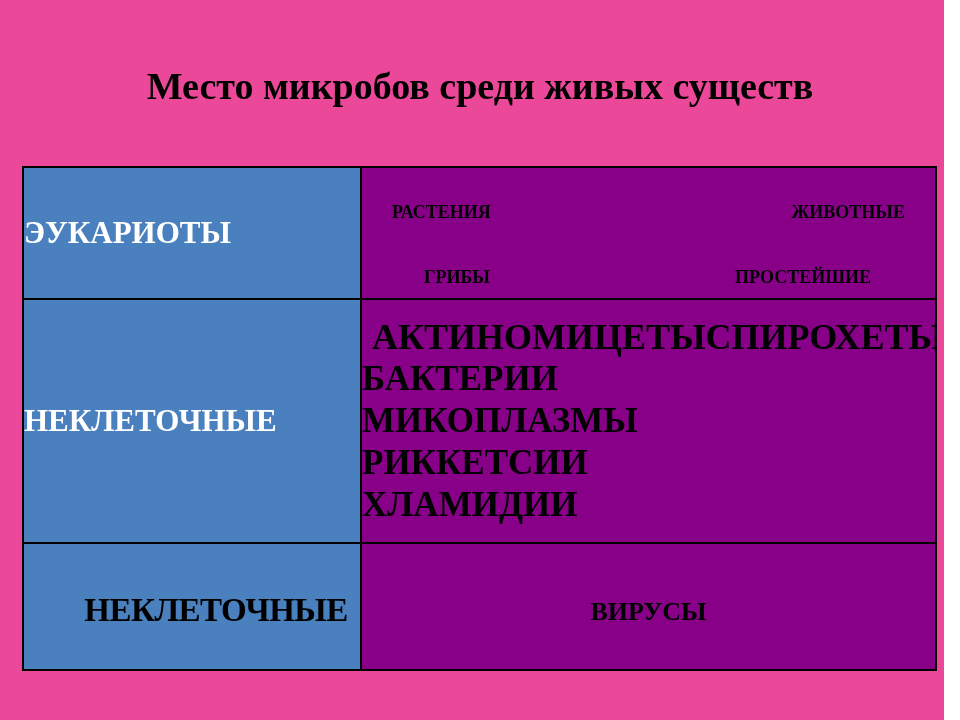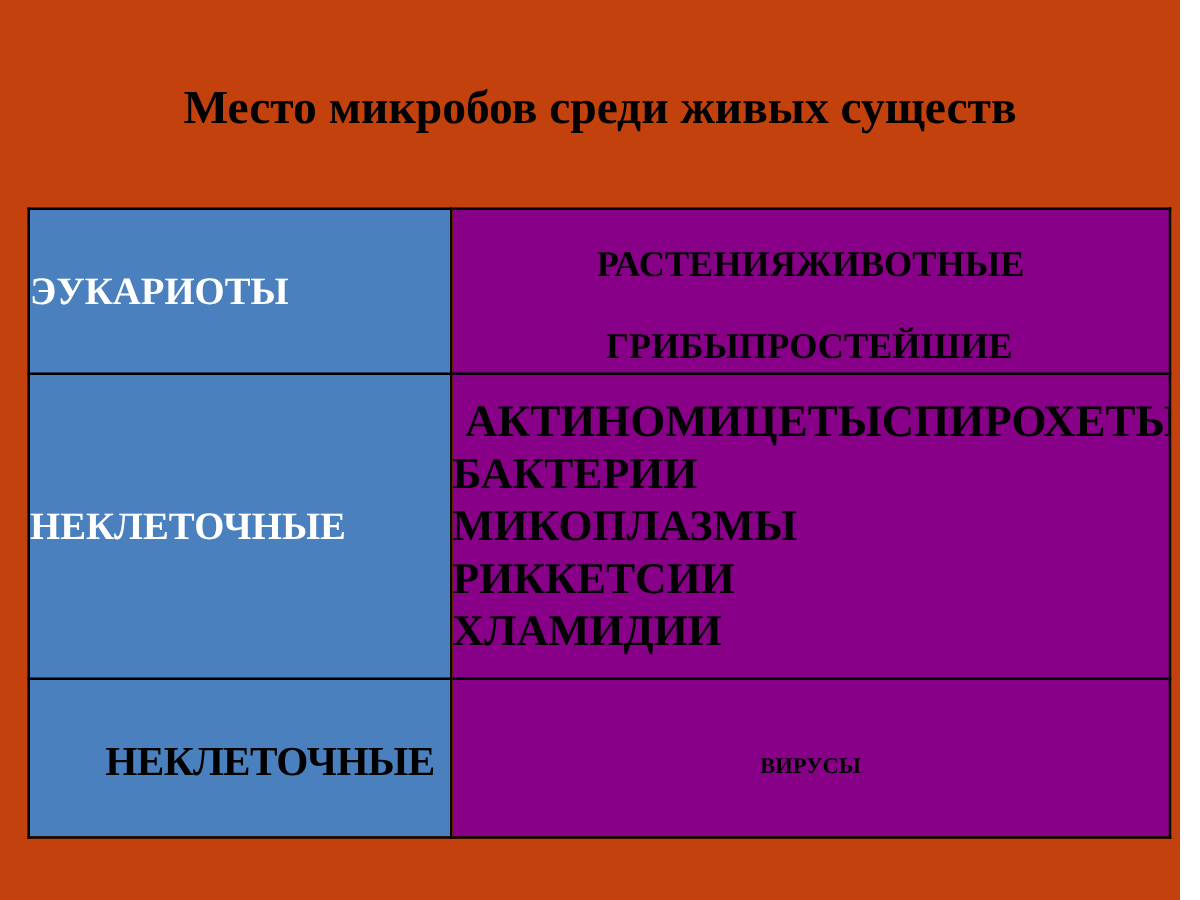--- a/index.html
+++ b/index.html
@@ -14,21 +14,21 @@
     font-family: "Liberation Serif", "DejaVu Serif", serif;
     overflow: hidden;
     position: relative;
   }
 
   #slide {
     position: absolute;
     left: 0; top: 0;
     width: 944px;
     height: 720px;
-    background: #c2410c;
+    background: #ec4899;
   }
 
   
   #slide-title {
     position: absolute;
     left: 30px;
     top: 64px;
     width: 900px;
     text-align: center;
     font-family: "Liberation Serif", "DejaVu Serif", serif;
@@ -95,23 +95,23 @@
     text-align: center;
   }
 
   
   .two-col-rows {
     display: block;
     padding: 0 16px;
   }
   .two-col-line {
     display: flex;
-    justify-content: center;
+    justify-content: space-between;
     align-items: baseline;
-    font-size: 29px;
+    font-size: 18px;
     line-height: 41px;
     padding: 0 14px;
     margin-top: 24px;
   }
   .two-col-line .left  { flex: 0 0 auto; text-align: left; }
   .two-col-line .right { flex: 0 0 auto; text-align: right; }
   .two-col-line.indent { padding: 0 48px 0 46px; }
 
   
   .prok-line-1 {
@@ -129,21 +129,21 @@
     line-height: 42px;
   }
 
   
   .top-align { vertical-align: top; }
   .virus-text {
     display: block;
     text-align: center;
     font-family: "Liberation Serif", "DejaVu Serif", serif;
     font-weight: bold;
-    font-size: 18px;
+    font-size: 26px;
     line-height: 30px;
     color: #000000;
     padding-top: 10px;
   }
   .acell-text {
     display: block;
     text-align: center;
     font-family: "Liberation Serif", "DejaVu Serif", serif;
     font-weight: bold;
     font-size: 33px;

